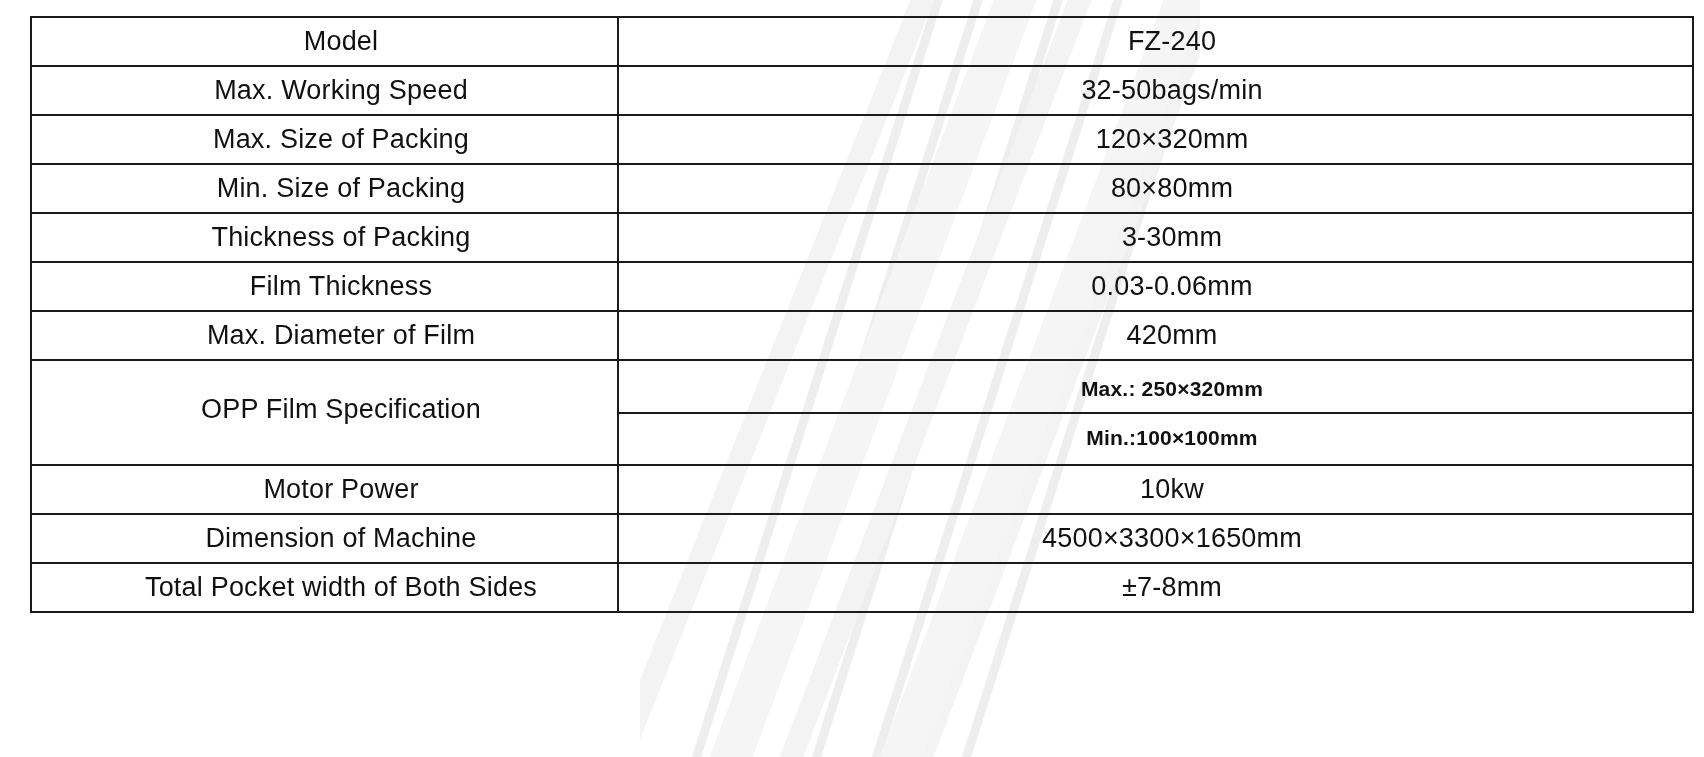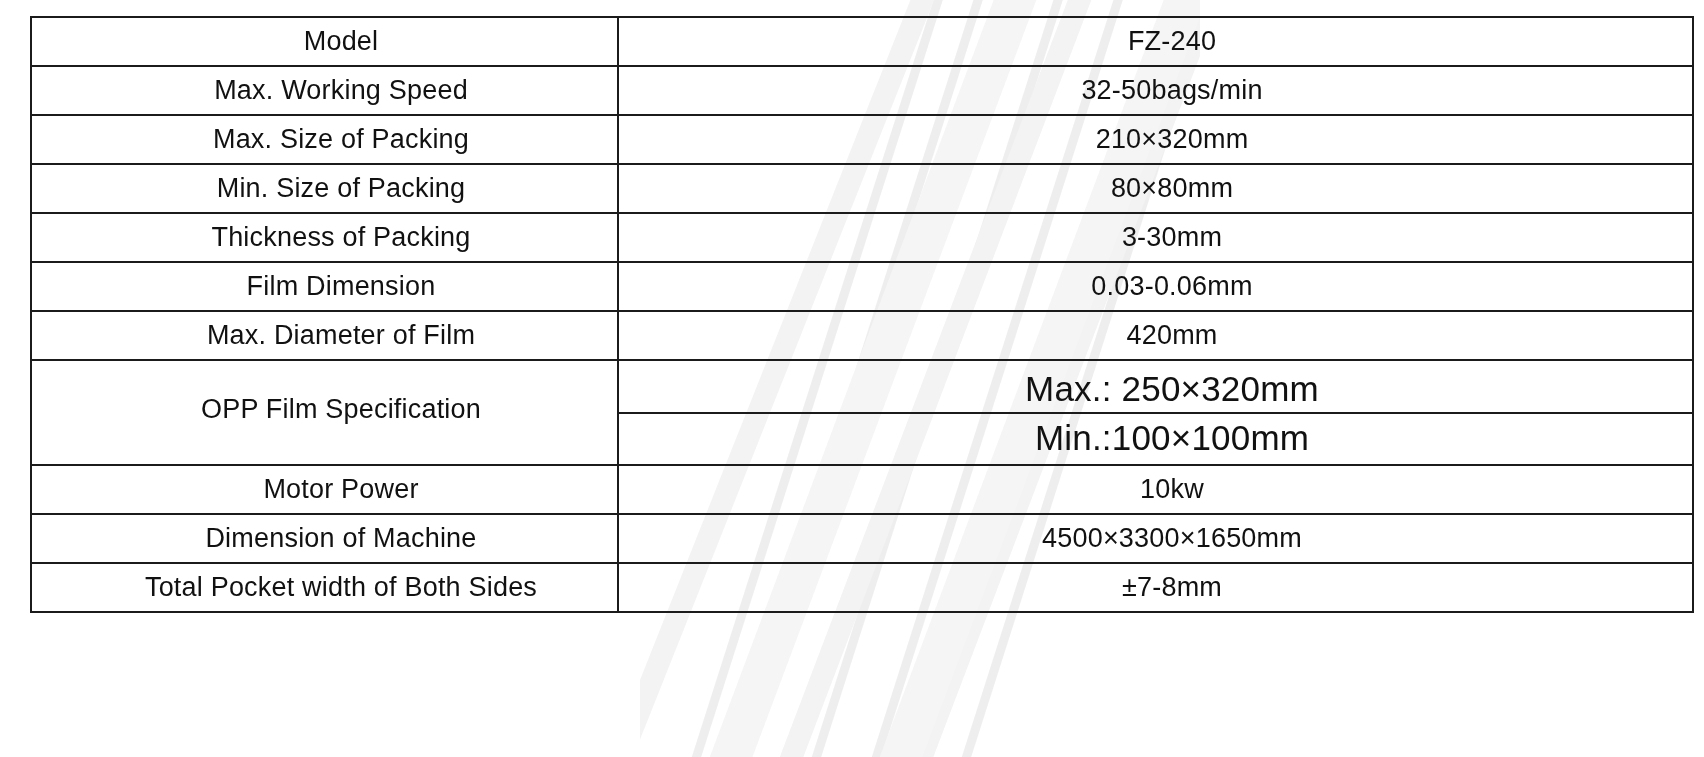--- a/index.html
+++ b/index.html
@@ -77,21 +77,22 @@
     border: 2px solid #1b1b1b;
   }
   table.sub-table {
     border-collapse: collapse;
     width: 100%;
     table-layout: fixed;
   }
   table.sub-table td {
     border: 0;
     border-bottom: 2px solid #1b1b1b;
-    font-size: 35px;
+    font-size: 21px;
+    font-weight: bold;
   }
   table.sub-table tr:last-child td {
     border-bottom: 0;
   }
 </style>
 </head>
 <body>
 
 <div class="sheet">
 
@@ -131,42 +132,42 @@
             </td>
           <td class="value-cell">
               <span class="cell-inner">32-50bags/min</span>
             </td>
         </tr>
         <tr>
           <td class="label-cell">
               <span class="cell-inner">Max. Size of Packing</span>
             </td>
           <td class="value-cell">
-              <span class="cell-inner">210×320mm</span>
+              <span class="cell-inner">120×320mm</span>
             </td>
         </tr>
         <tr>
           <td class="label-cell">
               <span class="cell-inner">Min. Size of Packing</span>
             </td>
           <td class="value-cell">
               <span class="cell-inner">80×80mm</span>
             </td>
         </tr>
         <tr>
           <td class="label-cell">
               <span class="cell-inner">Thickness of Packing</span>
             </td>
           <td class="value-cell">
               <span class="cell-inner">3-30mm</span>
             </td>
         </tr>
         <tr>
           <td class="label-cell">
-              <span class="cell-inner">Film Dimension</span>
+              <span class="cell-inner">Film Thickness</span>
             </td>
           <td class="value-cell">
               <span class="cell-inner">0.03-0.06mm</span>
             </td>
         </tr>
         <tr>
           <td class="label-cell">
               <span class="cell-inner">Max. Diameter of Film</span>
             </td>
           <td class="value-cell">

